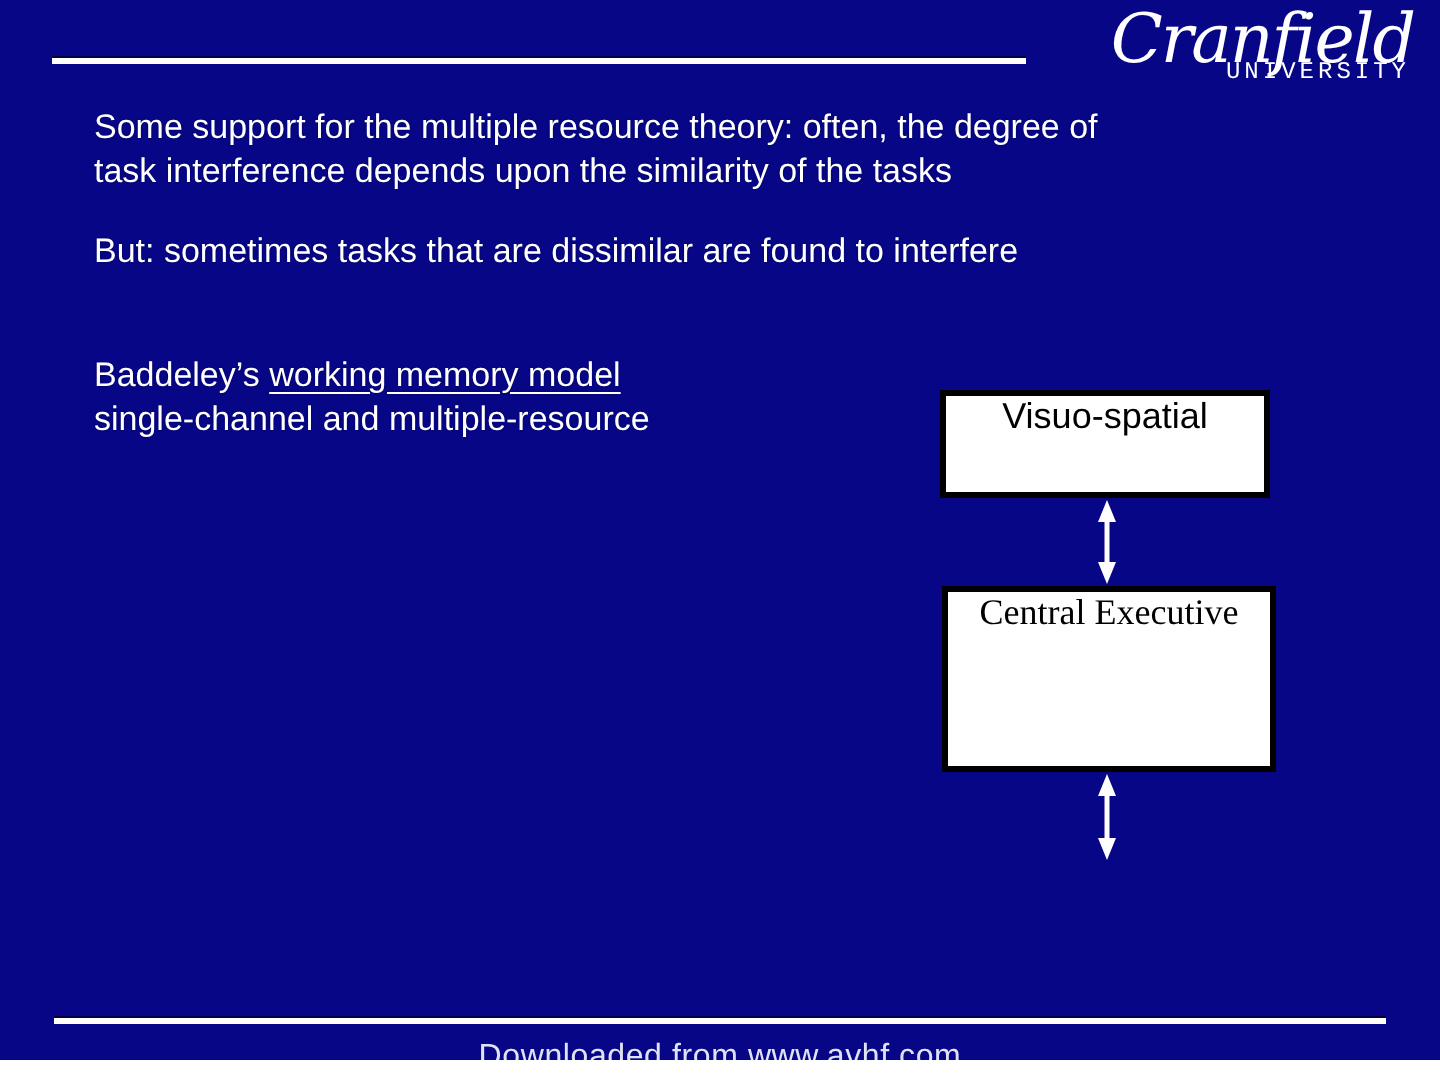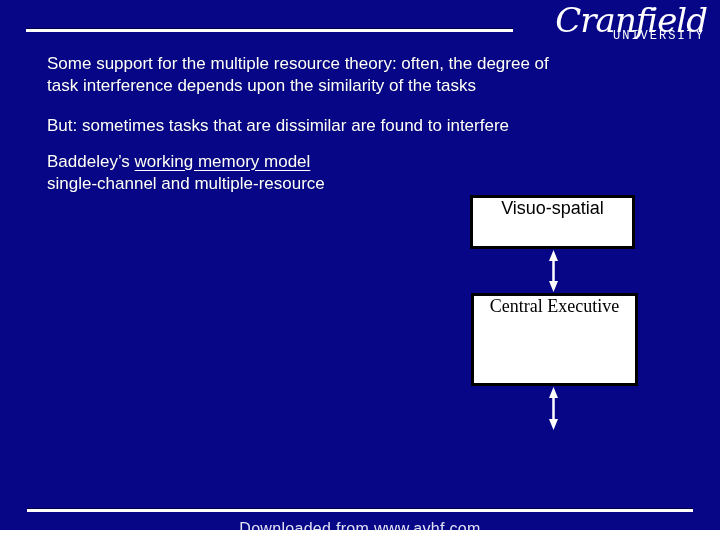--- a/index.html
+++ b/index.html
@@ -45,21 +45,21 @@
   .para {
     position: absolute;
     left: 47px;
     font-size: 17px;
     line-height: 22px;
     text-shadow: 0 0 1px rgba(0,0,0,0.4);
   }
   .para .line { display: block; white-space: nowrap; }
   .p1 { top: 53px; }
   .p2 { top: 115px; }
-  .p3 { top: 151px; }
+  .p3 { top: 177px; }
   .u { text-decoration: underline; text-underline-offset: 3px; }
 
   
   .dbox {
     position: absolute;
     background: var(--box_bg, #ffffff);
     border: 3px solid var(--box_border, #000000);
     color: var(--box_text, #000000);
     display: flex;
     align-items: flex-start;

